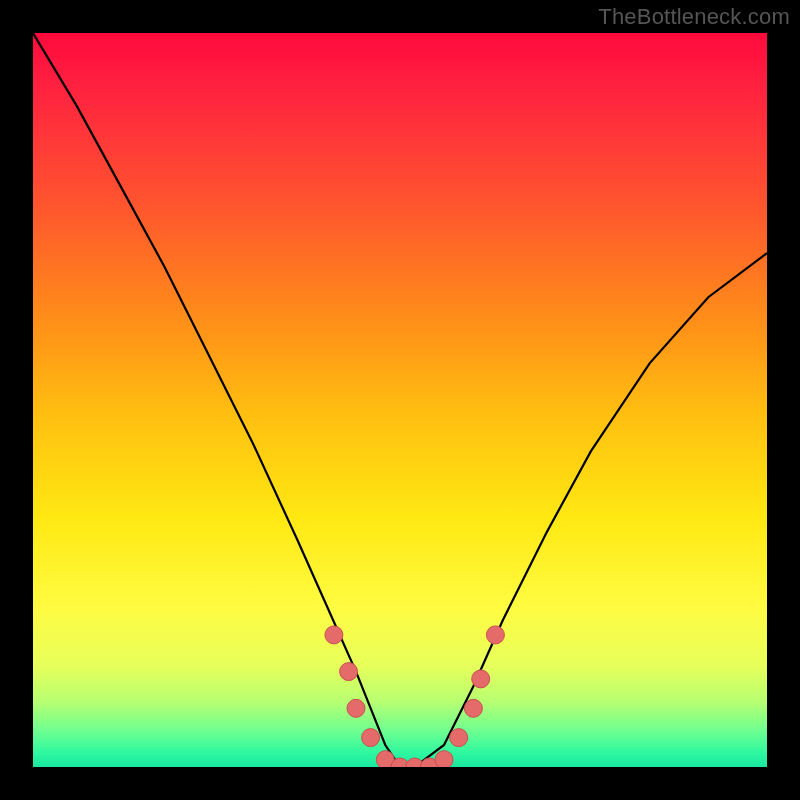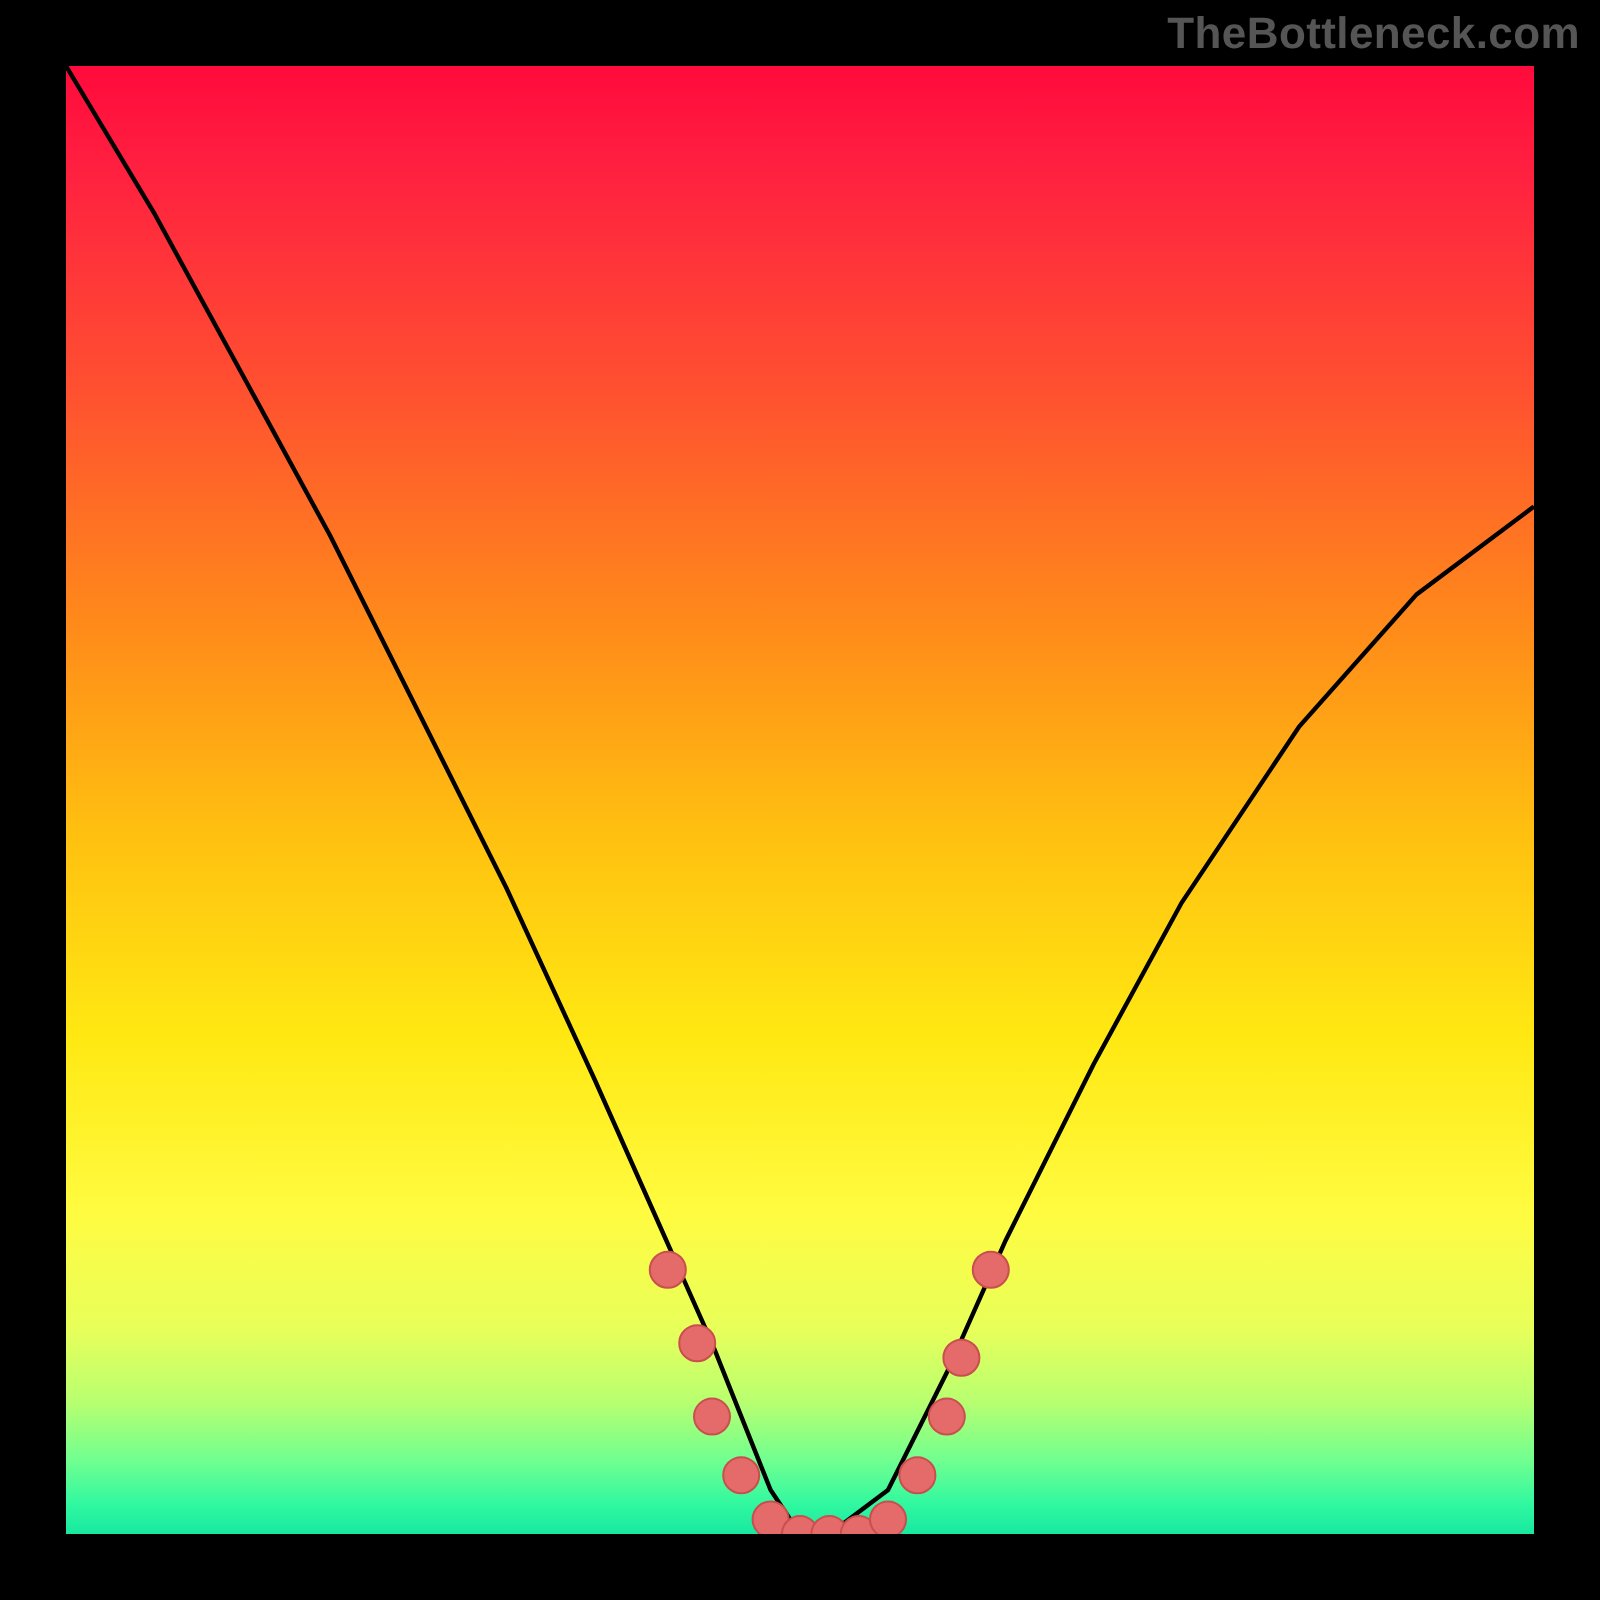--- a/index.html
+++ b/index.html
@@ -59,21 +59,21 @@
     fill: #e56a6a;
     stroke: #c94f4f;
     stroke-width: 1;
   }
   .watermark {
     position: absolute;
     top: 4px;
     right: 10px;
     color: #555;
     font-size: 22px;
-    font-weight: 700;
+    font-weight: 400;
     letter-spacing: 0.2px;
     user-select: none;
   }
 </style>
 </head>
 <body>
 
 <div class="frame">
 
   <div class="plot-area">

